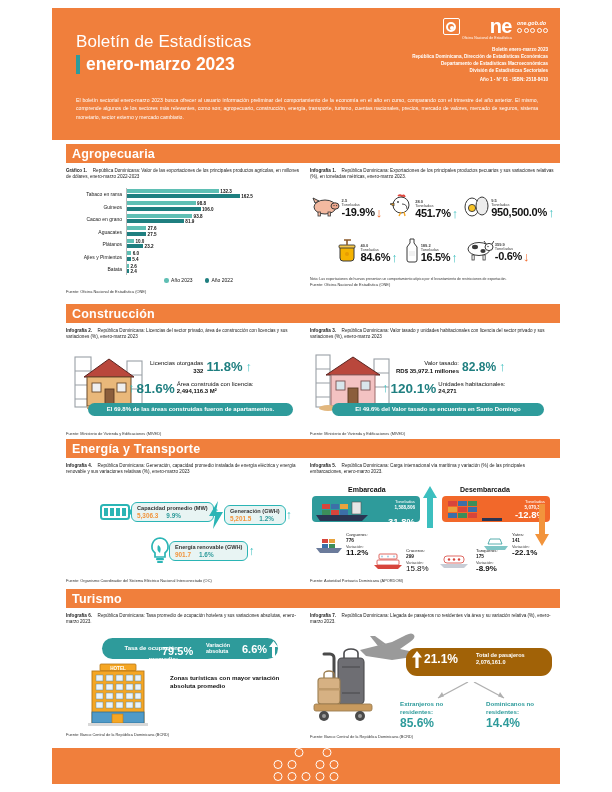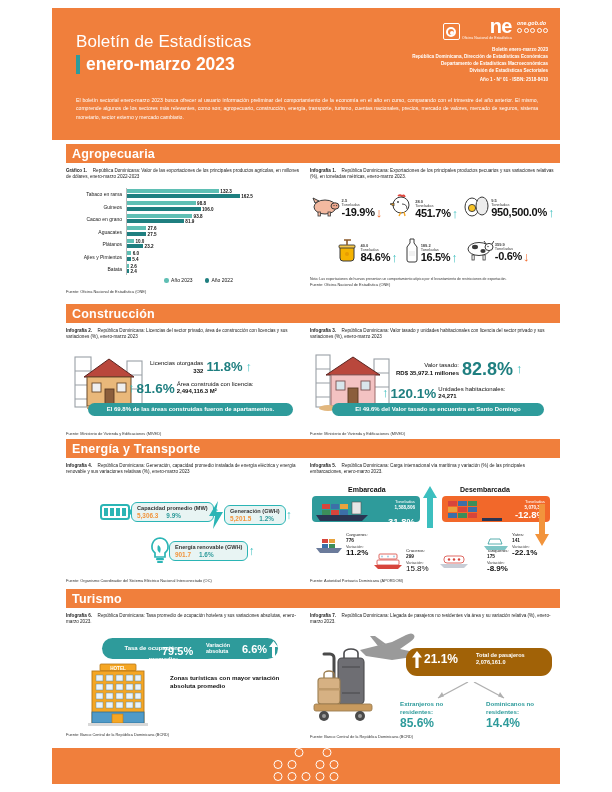--- a/index.html
+++ b/index.html
@@ -23,21 +23,21 @@
   .hdr-title-2 { font-size:17.5px; font-weight:700; line-height:19px; }
   .hdr-title-3 { font-size:17.5px; font-weight:700; line-height:19px; }
   .hdr-desc {
     position:absolute; left:24px; top:88px; width:462px;
     color:#fff; font-size:5.1px; line-height:8.4px; text-align:justify;
   }
   .hdr-right {
     position:absolute; right:12px; top:10px; width:205px; text-align:right; color:#fff;
   }
   .logo-row { display:flex; justify-content:flex-end; align-items:flex-start; gap:5px; }
-  .logo-one { display:flex; align-items:flex-end; }
+  .logo-one { display:flex; align-items:flex-start; }
   .logo-mark {
     width:17px; height:17px; border:1.6px solid #fff; border-radius:2px;
     display:flex; align-items:center; justify-content:center; margin-right:2px;
   }
   .logo-mark .swirl {
     width:10px; height:10px; border-radius:50%;
     border:2px solid #fff; position:relative;
   }
   .logo-mark .swirl:after{
     content:""; position:absolute; left:2px; top:2px; width:4px;height:4px;
@@ -458,21 +458,21 @@
         <rect x="34" y="37" width="10" height="18" fill="#8B5E3C" stroke="#5a3a23" stroke-width="0.9"></rect>
         <ellipse cx="14" cy="57" rx="9" ry="3" fill="#E2B77E"></ellipse>
       </svg>
 
       <div style="position:absolute; left:86px; top:12px; width:158px;">
         <div style="display:flex; align-items:center; gap:3px;">
           <div style="text-align:right; line-height:8px;">
             <div style="font-size:6px; color:#111;">Valor tasado:</div>
             <div style="font-size:6px; font-weight:700; color:#111;">RD$ 35,972.1 millones</div>
           </div>
-          <div style="font-size:18px; font-weight:700; color:#1F7F80;">82.8%</div>
+          <div style="font-size:12px; font-weight:700; color:#1F7F80;">82.8%</div>
           <div class="arr up">↑</div>
         </div>
         <div style="display:flex; align-items:center; gap:2px; margin-top:6px; margin-left:-14px;">
           <div class="arr up">↑</div>
           <div style="font-size:13.5px; font-weight:700; color:#1F7F80;">120.1%</div>
           <div style="line-height:7.5px;">
             <div style="font-size:6px; color:#111;">Unidades habitacionales:</div>
             <div style="font-size:6px; font-weight:700; color:#111;">24,271</div>
           </div>
         </div>
@@ -634,21 +634,21 @@
           <path d="M2 15 h28 l-4 4 h-20 z" fill="#D7453C"></path>
         </svg>
         <div style="line-height:6px;">
           <div style="font-size:4.4px; color:#222;">Cruceros:</div>
           <div style="font-size:4.8px; font-weight:700; color:#222;">299</div>
           <div style="font-size:4px; color:#444;">Variación:</div>
           <div style="font-size:8px; font-weight:400; color:#111;">15.8%</div>
         </div>
       </div>
 
-      <div style="position:absolute; left:128px; top:66px; display:flex; align-items:center; gap:17px;">
+      <div style="position:absolute; left:128px; top:66px; display:flex; align-items:center; gap:6px;">
         <svg width="32" height="20" viewBox="0 0 32 20">
           <rect x="6" y="6" width="20" height="7" rx="3" fill="#fff" stroke="#D7453C" stroke-width="0.8"></rect>
           <circle cx="11" cy="9.5" r="1.2" fill="#D7453C"></circle>
             <circle cx="16" cy="9.5" r="1.2" fill="#D7453C"></circle>
             <circle cx="21" cy="9.5" r="1.2" fill="#D7453C"></circle>
           <path d="M2 14 h28 l-4 4 h-20 z" fill="#C8CDD6"></path>
         </svg>
         <div style="line-height:6px;">
           <div style="font-size:4.4px; color:#222;">Tanqueros:</div>
           <div style="font-size:4.8px; font-weight:700; color:#222;">175</div>

